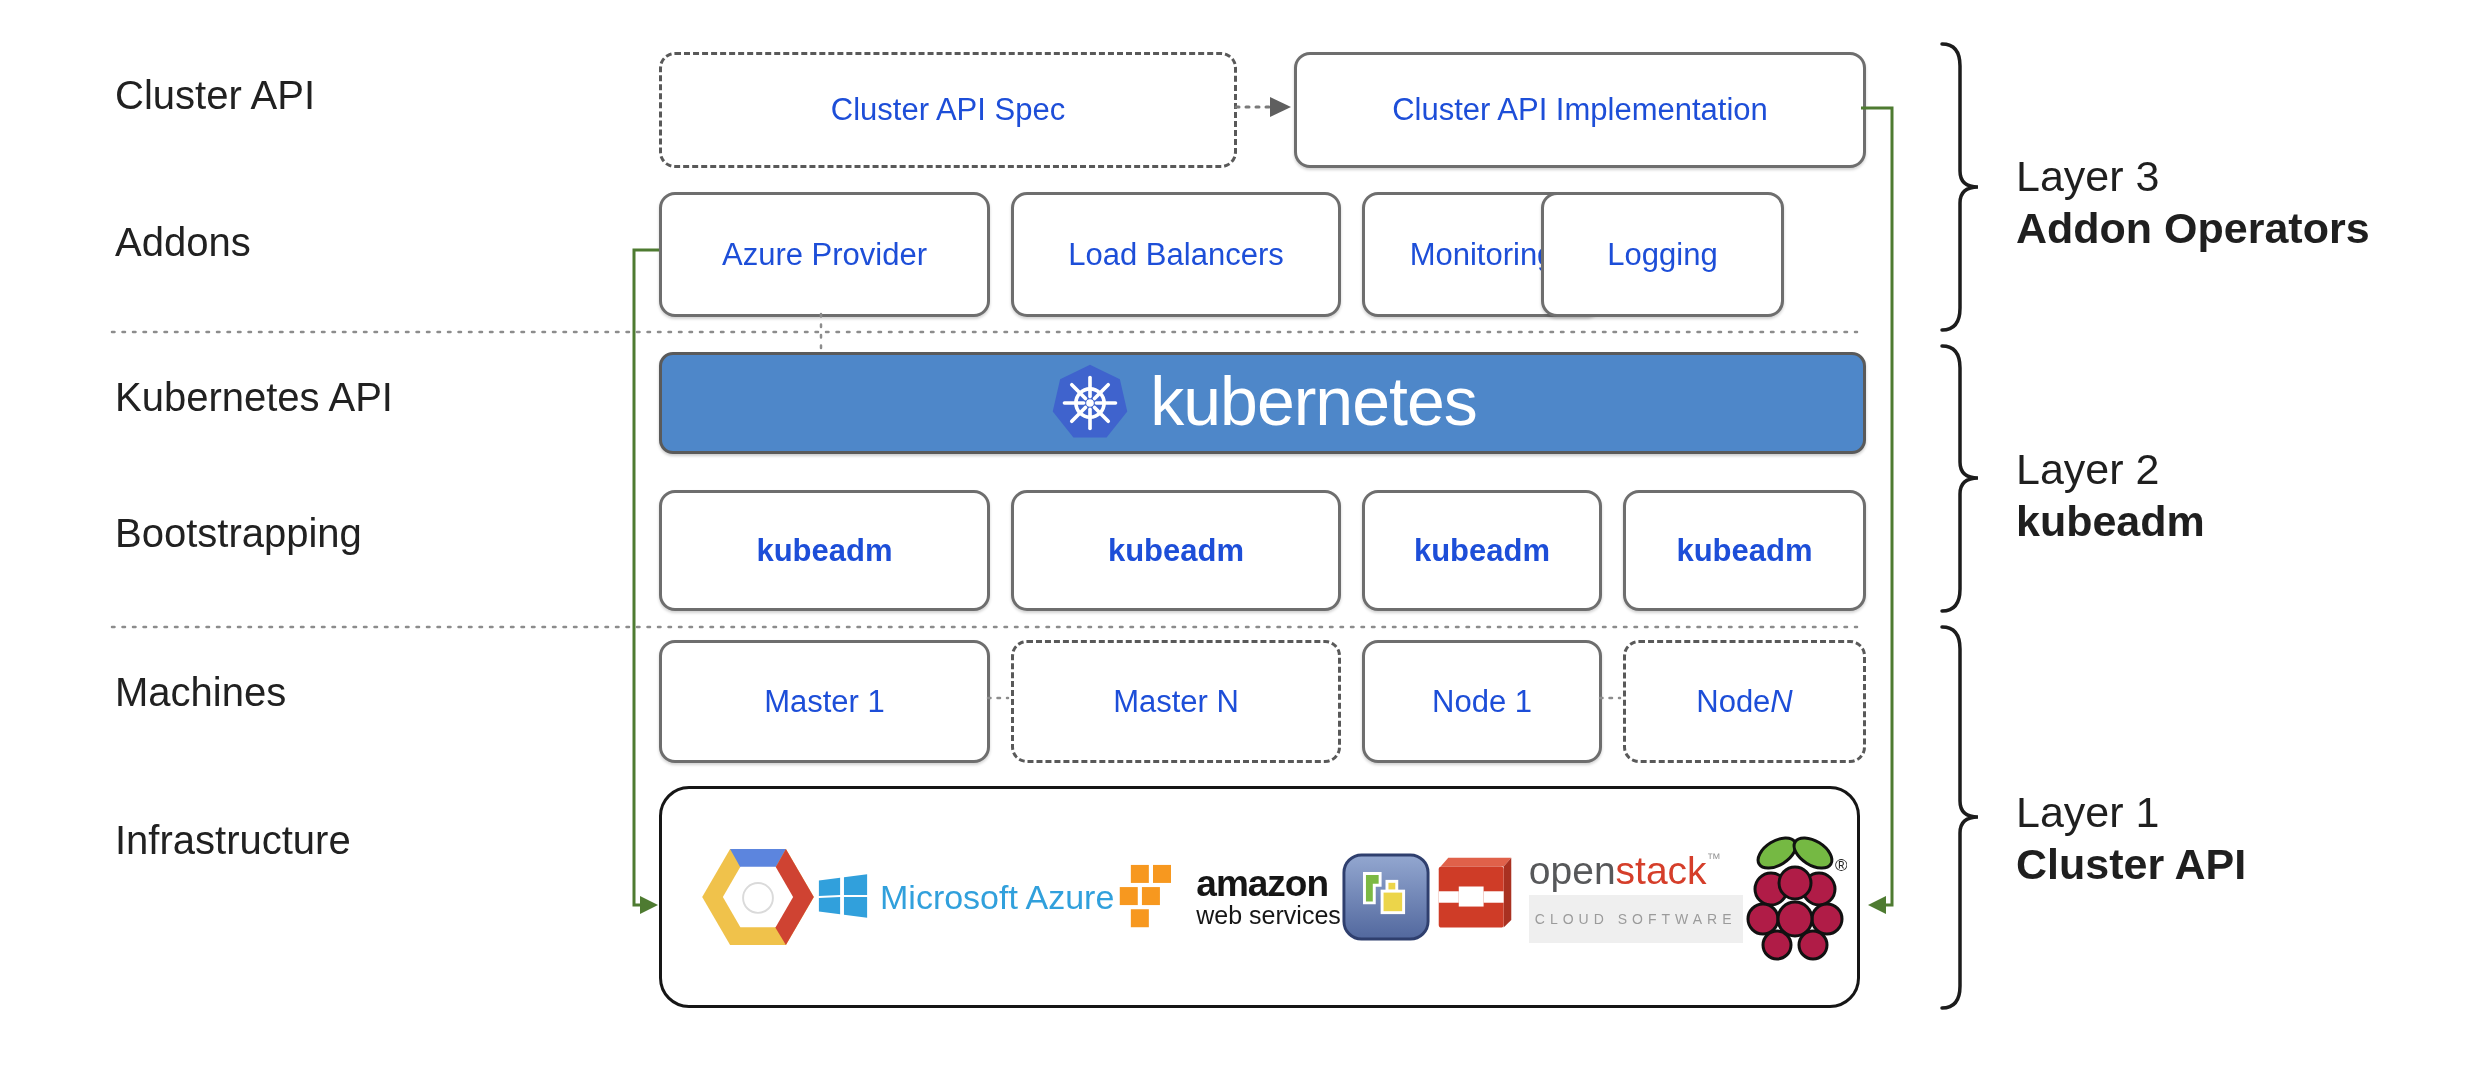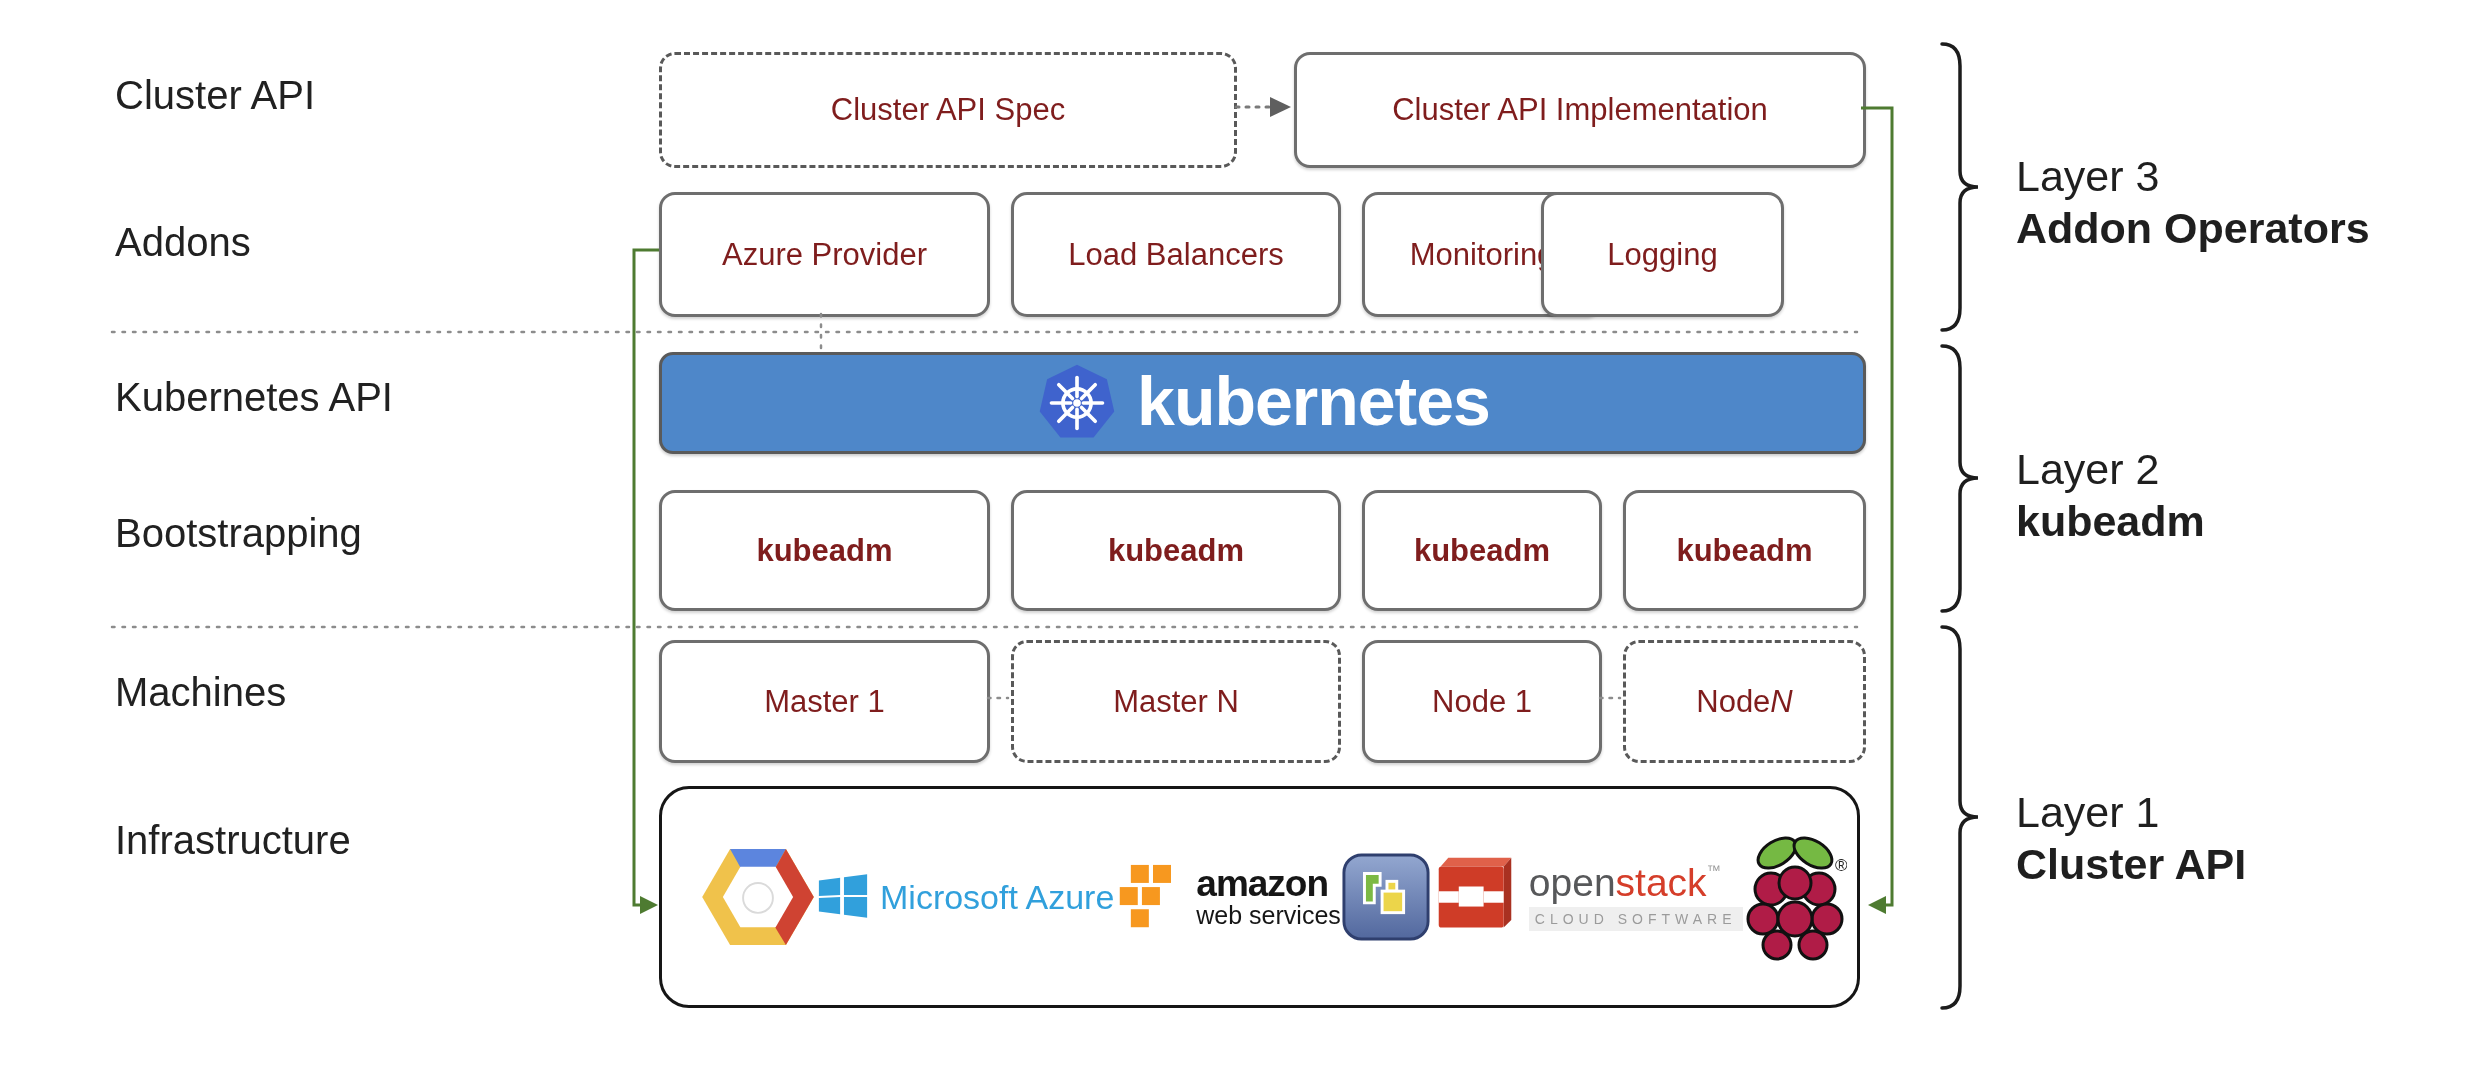--- a/index.html
+++ b/index.html
@@ -7,33 +7,33 @@
     position:relative;width:2490px;height:1076px;background:#ffffff;
     font-family:"Liberation Sans",sans-serif;overflow:hidden;color:#1d1d1d;
   }
   .row-label{
     position:absolute;left:115px;transform:translateY(-50%);
     font-size:40px;color:#212121;white-space:nowrap;
   }
   .box{
     position:absolute;background:#fff;border:3px solid #6e6e6e;border-radius:16px;
     display:flex;align-items:center;justify-content:center;
-    font-size:31px;color:#7f1d1d;white-space:nowrap;
+    font-size:31px;color:#1d4ed8;white-space:nowrap;
     box-shadow:0 2px 3px rgba(0,0,0,.18);
   }
   .box.dashed{border-style:dashed;box-shadow:none;border-color:#595959;}
   .box.bold{font-weight:bold;}
   .banner{
     position:absolute;left:659px;top:352px;width:1201px;height:96px;
     background:#4e87c9;border:3px solid #5a5a5a;border-radius:14px;
     display:flex;align-items:center;justify-content:center;gap:18px;
     box-shadow:0 2px 3px rgba(0,0,0,.2);
   }
   .banner .wordmark{
-    font-size:68px;font-weight:bold;color:#ffffff;letter-spacing:-1px;
+    font-size:68px;font-weight:normal;color:#ffffff;letter-spacing:-1px;
     transform:translateY(-2px);
   }
   .infra{
     position:absolute;left:659px;top:786px;width:1201px;height:222px;
     background:#fff;border:3.5px solid #161616;border-radius:30px;
     display:flex;align-items:center;justify-content:space-between;
     padding:0 38px;box-sizing:border-box;
   }
   .logo{display:flex;align-items:center;gap:10px;}
   .logo .col{display:flex;flex-direction:column;justify-content:center;}
@@ -42,21 +42,21 @@
   .aws-line2{font-size:25px;color:#161616;line-height:1.1;white-space:nowrap;}
   .vm-brand{font-size:45px;font-weight:bold;color:#1a1a1a;letter-spacing:-1.5px;line-height:1;}
   .vm-reg{font-size:14px;vertical-align:top;color:#1a1a1a;}
   .vm-product{font-size:31px;color:#8a8a8a;line-height:1.15;}
   .os-word{font-size:39px;font-weight:500;line-height:1;white-space:nowrap;}
   .os-p1{color:#57585a;}
   .os-p2{color:#d53e2a;}
   .os-tm{font-size:14px;color:#9b9b9b;vertical-align:top;}
   .os-tagline{
     margin-top:5px;background:#efefef;color:#9b9b9b;font-size:14px;
-    letter-spacing:5px;padding:4px 6px;white-space:nowrap;text-align:center;
+    letter-spacing:5px;padding:16px 6px;white-space:nowrap;text-align:center;
   }
   .layer{
     position:absolute;left:2016px;font-size:43px;line-height:1.22;color:#1f1f1f;
     white-space:nowrap;
   }
   .layer .sub{font-weight:bold;}
   svg.overlay{position:absolute;left:0;top:0;pointer-events:none;}
 </style>
 </head>
 <body>

